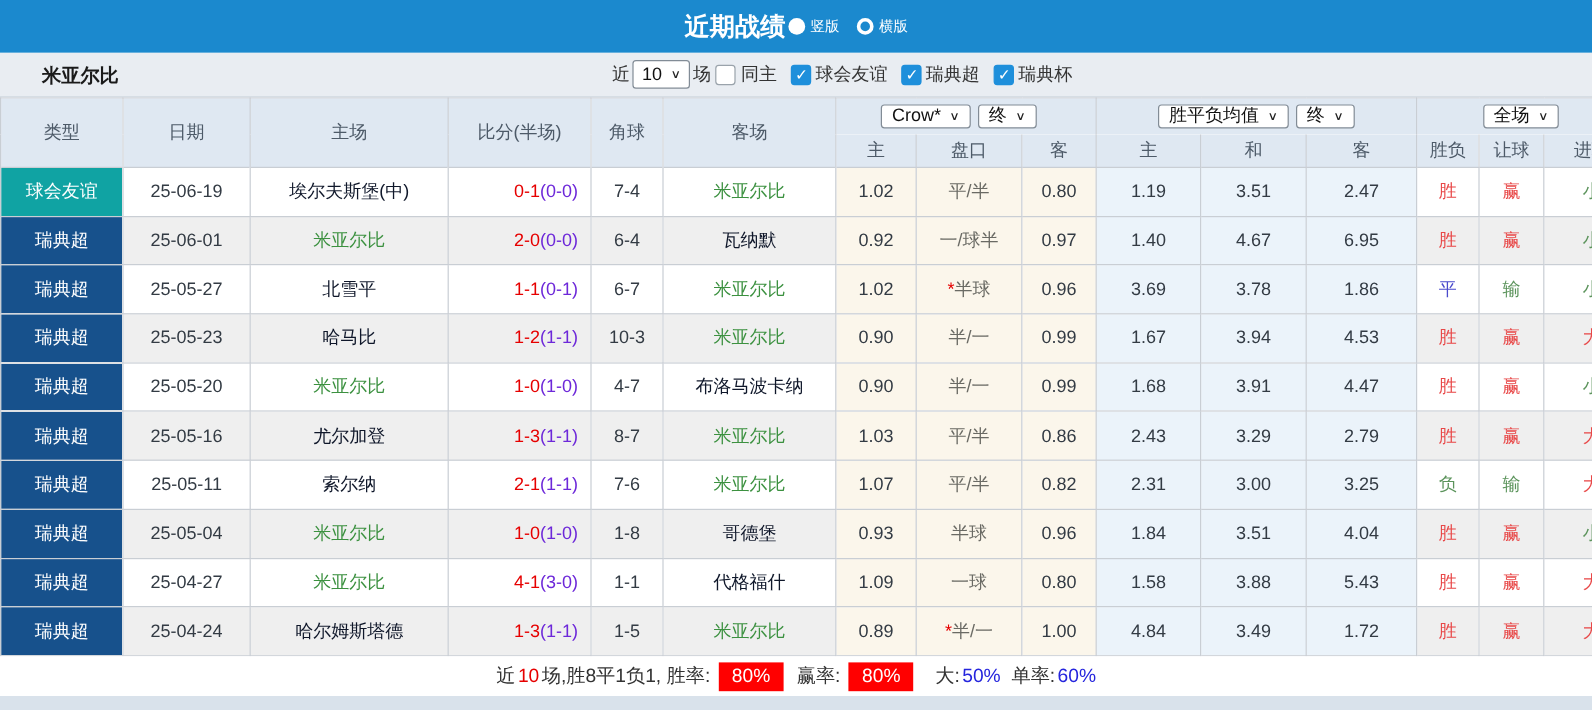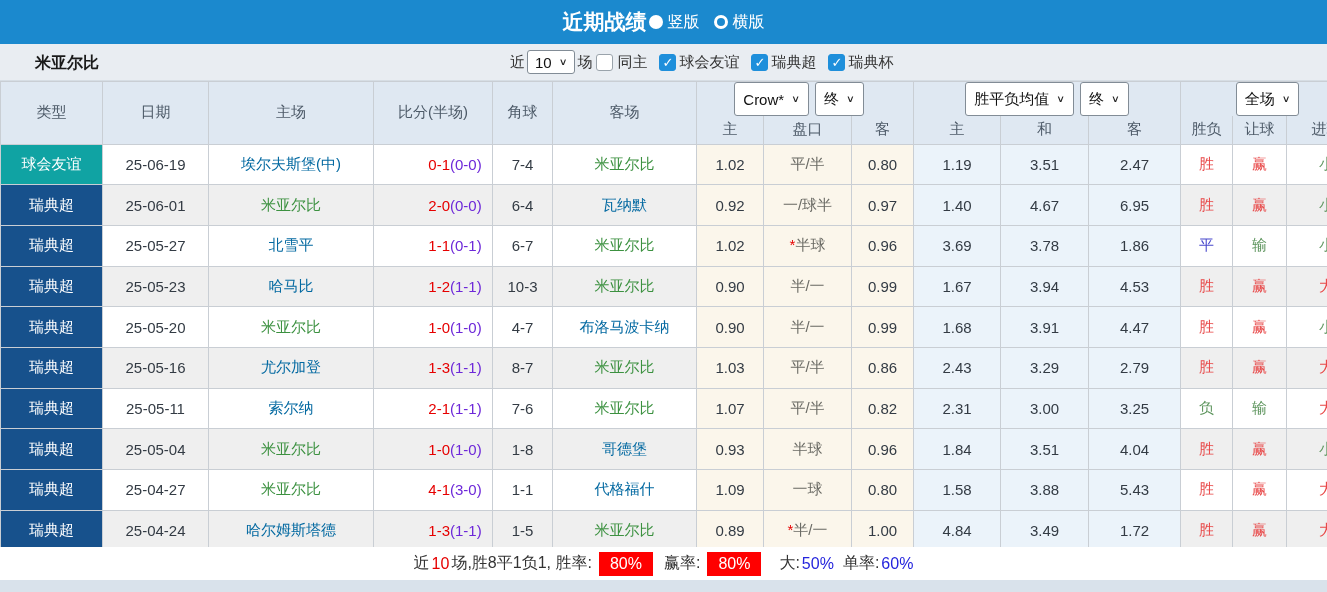--- a/index.html
+++ b/index.html
@@ -6,41 +6,41 @@
   html,body { width:1327px; height:592px; overflow:hidden; background:#fff;
     font-family:"Liberation Sans","DejaVu Sans",sans-serif; }
 
   
   .title-bar { height:44px; background:var(--accent_blue,#1b89ce); display:flex;
     align-items:center; justify-content:center; color:#fff; }
   .title-bar .title { font-size:21px; font-weight:bold; }
   .radio { width:14px; height:14px; border-radius:50%; display:inline-block; cursor:pointer; }
   .radio.filled { background:#fff; margin-left:2px; }
   .radio.ring { background:transparent; border:3.5px solid #fff; margin-left:14px; }
-  .radio-label { font-size:16px; margin-left:5px; }
+  .radio-label { font-size:12px; margin-left:5px; }
 
   
   .filter-bar { height:37px; background:#e9edf2; position:relative;
     border-bottom:1px solid #d6dde4; }
   .team-name { position:absolute; left:35px; top:9px; font-size:16px; font-weight:bold; color:#1a1a1a; }
   .filter-controls { position:absolute; left:508px; top:0; height:100%; display:flex;
     align-items:center; font-size:15px; color:#333; }
   .filter-controls > span { margin:0 2px; }
   .checkbox { width:17px; height:17px; border:1px solid #9aa3ab; border-radius:3px;
     background:#fff; display:inline-flex; align-items:center; justify-content:center;
     margin:0 3px 0 9px; cursor:pointer; }
   .checkbox .tick { display:none; color:#fff; font-size:13px; font-weight:bold; line-height:1; }
   .checkbox.checked { background:var(--check_blue,#1e8fdb); border-color:var(--check_blue,#1e8fdb); }
   .checkbox.checked .tick { display:block; }
   .checkbox.league { margin-left:10px; margin-right:1px; }
 
   
   .select { display:inline-flex; align-items:center; gap:7px; background:#fff;
     border:1px solid #828c96; border-radius:3px; padding:2px 8px; font-size:15px;
-    color:#111; cursor:pointer; white-space:nowrap; height:34px; }
+    color:#111; cursor:pointer; white-space:nowrap; height:20px; }
   .select .chev { font-size:12px; color:#222; transform:scaleY(.8); }
   .filter-bar .select { height:24px; padding:1px 7px; }
 
   
   .table-wrap { position:absolute; left:0; top:81px; width:1327px; overflow:hidden; }
   table { border-collapse:collapse; table-layout:fixed; width:1366px; }
   th, td { border:1px solid #c9ced4; text-align:center; font-weight:normal;
     overflow:hidden; white-space:nowrap; }
   thead th { background:#dfe8f2; color:#4d5a68; font-size:15px; }
   tr.h1 th { height:30px; border-bottom:none; }
@@ -48,21 +48,21 @@
   tr.h2 th { height:28px; border-top:none; }
   .selects { display:flex; align-items:center; justify-content:center; gap:6px; }
   .selects.shift-left { transform:translateX(-6px); }
 
   tbody td { height:40.7px; font-size:15px; color:#333b44; }
   tr.odd td { background:#fff; }
   tr.even td { background:#efefef; }
   td.c-type { color:#fff; font-size:15px; }
   td.c-type.friendly { background:var(--teal,#10a3a3) !important; }
   td.c-type.league { background:var(--navy,#17518c) !important; }
-  td.c-team { color:#0369a1; }
+  td.c-team { color:#0f172a; }
   td.c-team.self { color:var(--green_team,#3c9140); }
   .score-red { color:var(--red,#e60000);margin-left:44px; }
   .score-half { color:#6d28d9; }
   td.cream { background:#fbf6eb !important; }
   td.cblue { background:#ebf3fa !important; }
   td.pankou { color:#6a6a64; }
   .star { color:var(--red,#e60000); }
   td.c-res.red { color:var(--result_red,#e84747); }
   td.c-res.blue { color:var(--result_blue,#4a4acc); }
   td.c-res.green { color:var(--result_green,#5c945c); }

